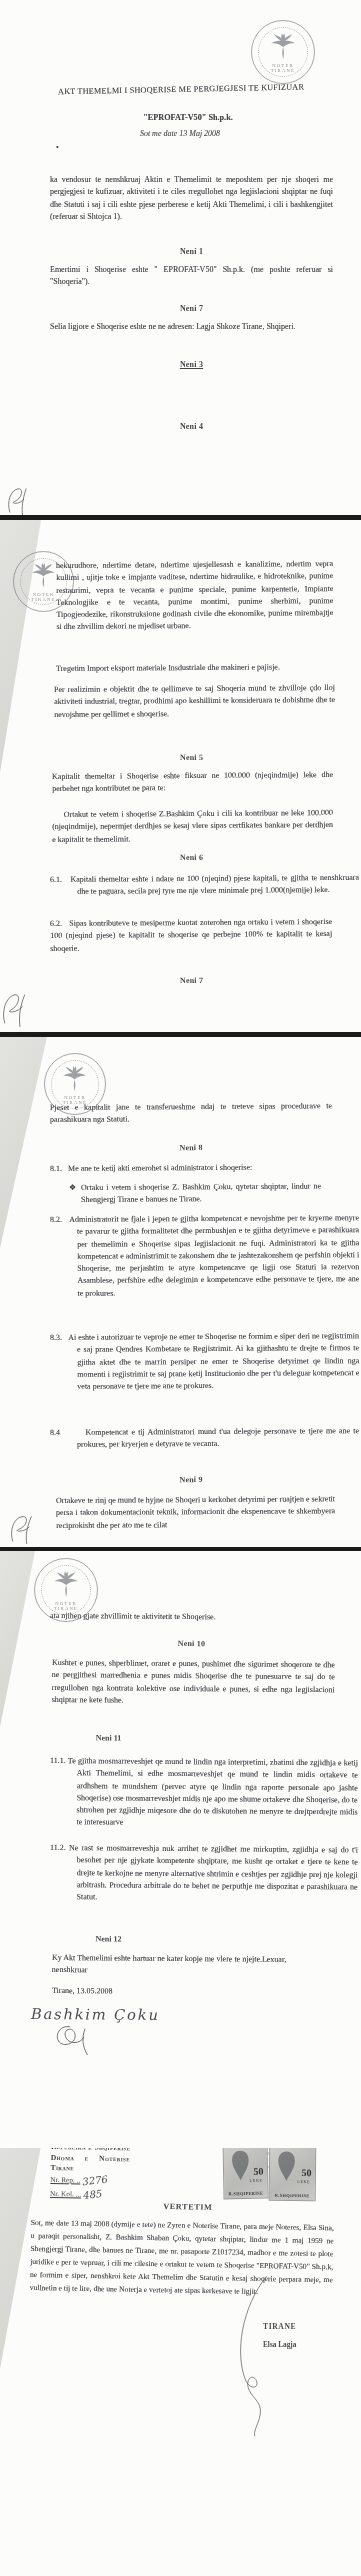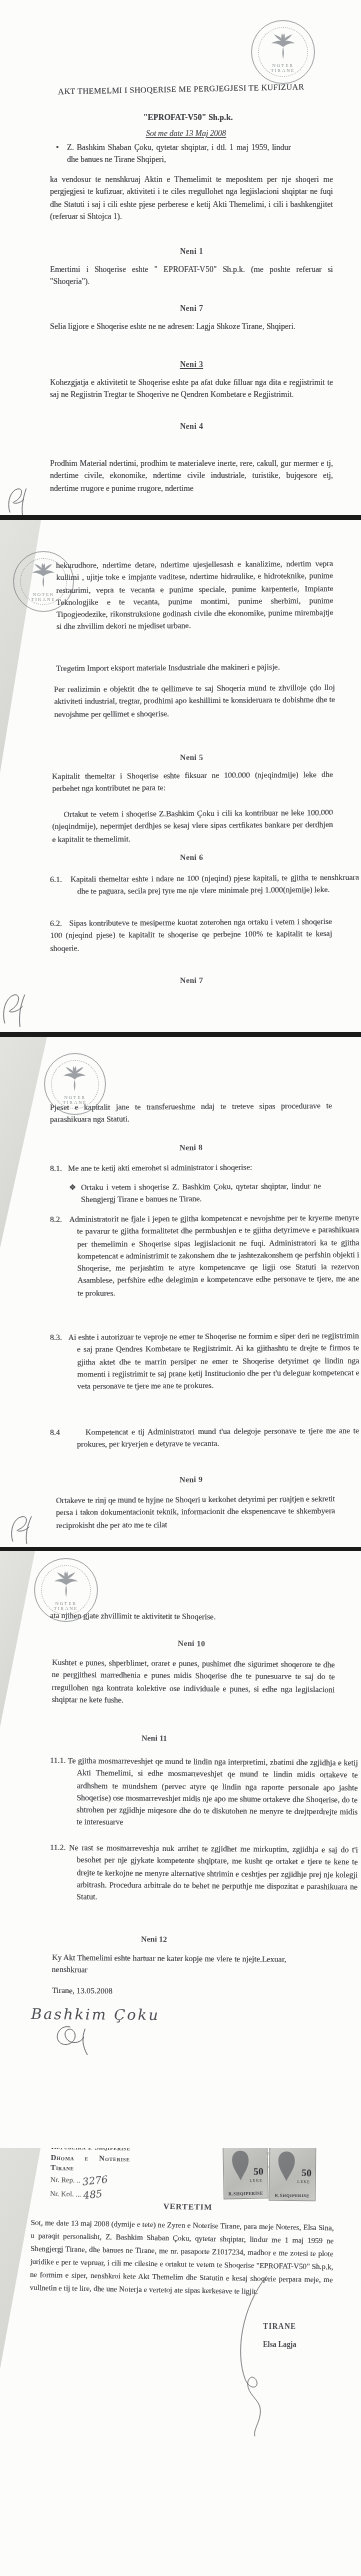--- a/index.html
+++ b/index.html
@@ -5,21 +5,21 @@
   html,body{margin:0;padding:0;background:#ffffff;}
   .scan{position:relative;width:361px;height:2576px;background:#f6f6f4;overflow:hidden;
         font-family:"Liberation Serif", serif;}
   .page{position:absolute;left:0;width:361px;background:#fcfcfa;}
   .band{position:absolute;left:0;width:361px;height:4.7px;background:#1b1b1a;}
   .wedge{position:absolute;left:0;top:0;background:linear-gradient(120deg,#e3e3df,#d2d2ce);}
   .t{position:absolute;color:#45464b;}
   .body{font-size:8px;line-height:12.3px;text-align:justify;
         text-shadow:0 0 0.4px rgba(69,70,75,.5);}
   .neni{font-weight:700;text-align:center;font-size:8px;letter-spacing:0.2px;}
-  .neni-left{font-weight:700;font-size:8px;text-align:right;}
+  .neni-left{font-weight:700;font-size:8px;text-align:center;}
   .hang{padding-left:27px;text-indent:-27px;}
   .center{text-align:center;}
   .italic{font-style:italic;}
   .bold{font-weight:700;}
   
   .p1rot{transform:rotate(-1.1deg);transform-origin:left top;}
   .p2 .t{transform:rotate(-.4deg);transform-origin:left top;}
   .p3 .t{transform:rotate(-.35deg);transform-origin:left top;}
   .p4 .t{transform:rotate(.45deg);transform-origin:left top;}
   .p5rot{transform:rotate(1.0deg);transform-origin:left top;}
@@ -40,57 +40,54 @@
   .rs-unit{position:absolute;right:4.7px;top:40px;font-size:4.1px;letter-spacing:0.6px;}
   .rs-bottom{position:absolute;left:0;right:0;bottom:1.8px;font-size:4.4px;font-weight:700;
                letter-spacing:0.3px;color:#3a3b3f;}
   .sig{position:absolute;}
   .sig path{stroke:#55565c;fill:none;stroke-linecap:round;}
   .hw{font-family:"DejaVu Serif", serif;font-style:italic;color:#4b4c53;}
   .hw-name{font-size:14.7px;letter-spacing:1.8px;transform:rotate(-4deg);transform-origin:left top;}
   .hw-no{font-size:10px;display:inline-block;transform:rotate(-7deg) translateY(1.2px);}
   .smallcaps{font-variant:small-caps;font-weight:700;font-size:7.6px;letter-spacing:0.4px;color:#3e3f44;}
   .notary-head-line{line-height:10.6px;}
-  .label-sm{font-size:7.3px;color:#3e3f44;}
+  .label-sm{font-size:7.3px;color:#3e3f44;text-decoration:underline;}
 </style>
 </head>
 <body>
 
 <div class="scan">
 
   <div class="page p1" style="top:0;height:515px;">
 
     <div class="round-stamp" style="left:251px;top:20px;width:62px;height:62px;">
       <svg class="eagle" viewBox="0 0 60 60">
         <path d="M30 30 C24 24 16 22 8 23 C14 19 20 18 26 18 C20 14 16 11 13 6 C19 8 24 11 27 14 C26 10 27 7 28 4 L30 9 L32 4 C33 7 34 10 33 14 C36 11 41 8 47 6 C44 11 40 14 34 18 C40 18 46 19 52 23 C44 22 36 24 30 30 Z M30 30 C28 38 28 44 30 52 C32 44 32 38 30 30 Z" fill="currentColor"></path>
       </svg>
       <div class="stamp-word">NOTER</div>
       <div class="stamp-word">TIRANE</div>
     </div>
 
     <div class="t body center p1rot" style="left:17.6px;top:87px;width:326px;font-size:8.2px;letter-spacing:0.2px;">AKT THEMELMI I SHOQERISE ME PERGJEGJESI TE KUFIZUAR</div>
     <div class="t body center bold" style="left:50px;top:112px;width:276px;font-size:8.2px;">"EPROFAT-V50" Sh.p.k.</div>
-    <div class="t body center italic" style="left:48px;top:128px;width:276px;color:#55565c;text-decoration:underline;">Sot me date 13 Maj  2008</div>
+    <div class="t body center italic" style="left:42px;top:128px;width:276px;color:#55565c;">Sot me date 13 Maj  2008</div>
 
     <div class="t body" style="left:56px;top:142px;width:7px;">•</div>
-    <div class="t body" style="left:67px;top:142px;width:224px;">Z. Bashkim Shaban Çoku, qytetar shqiptar, i dtl. 1 maj 1959, lindur dhe banues ne Tirane Shqiperi,</div>
 
     <div class="t body" style="left:50px;top:174px;width:283px;">ka vendosur te nenshkruaj Aktin e Themelimit te meposhtem per nje shoqeri me pergjegjesi te kufizuar, aktiviteti i te ciles rregullohet nga legjislacioni shqiptar ne fuqi dhe Statuti i saj i cili eshte pjese perberese e ketij Akti Themelimi, i cili i bashkengjitet (referuar si Shtojca 1).</div>
 
     <div class="t neni" style="left:50px;top:247px;width:283px;">Neni 1</div>
     <div class="t body" style="left:50px;top:264px;width:283px;">Emertimi i Shoqerise eshte " EPROFAT-V50" Sh.p.k. (me poshte referuar si "Shoqeria").</div>
 
     <div class="t neni" style="left:50px;top:304px;width:283px;">Neni 7</div>
     <div class="t body" style="left:50px;top:321px;width:283px;">Selia ligjore e Shoqerise eshte ne ne adresen: Lagja Shkoze Tirane, Shqiperi.</div>
 
     <div class="t neni" style="left:50px;top:360px;width:283px;text-decoration:underline;">Neni 3</div>
-    <div class="t body" style="left:50px;top:377px;width:283px;">Kohezgjatja e aktivitetit te Shoqerise eshte pa afat duke filluar nga dita e regjistrimit te saj ne Regjistrin Tregtar te Shoqerive ne Qendren Kombetare e Regjistrimit.</div>
 
     <div class="t neni" style="left:50px;top:422px;width:283px;">Neni 4</div>
-    <div class="t body" style="left:50px;top:458px;width:283px;">Prodhim Material ndertimi, prodhim te materialeve inerte, rere, cakull, gur mermer e tj, ndertime civile, ekonomike, ndertime civile industriale, turistike, bujqesore etj, ndertime rrugore e punime rrugore, ndertime</div>
 
     <svg class="sig" style="left:3.5px;top:484px;" width="36" height="33" viewBox="0 0 62 56">
       <path d="M10 48 C4 30 12 10 24 8 C34 6 32 24 18 30 C10 33 26 36 34 26 M38 8 C32 26 30 40 32 54" stroke-width="1.3"></path>
     </svg>
   </div>
 
   <div class="band" style="top:515px;"></div>
 
   <div class="page p2" style="top:520px;height:512px;">
     <div class="wedge" style="width:41px;height:253px;clip-path:polygon(0 0,100% 0,0 100%);"></div>

